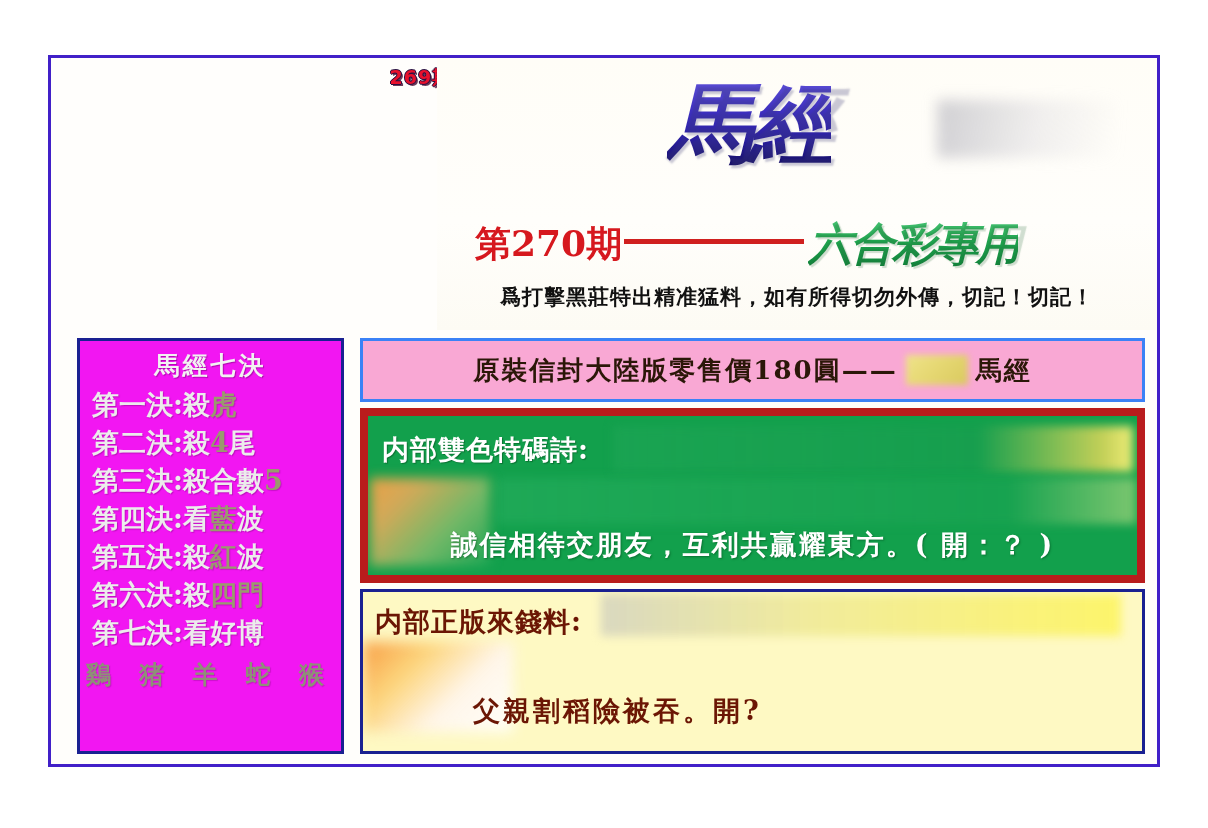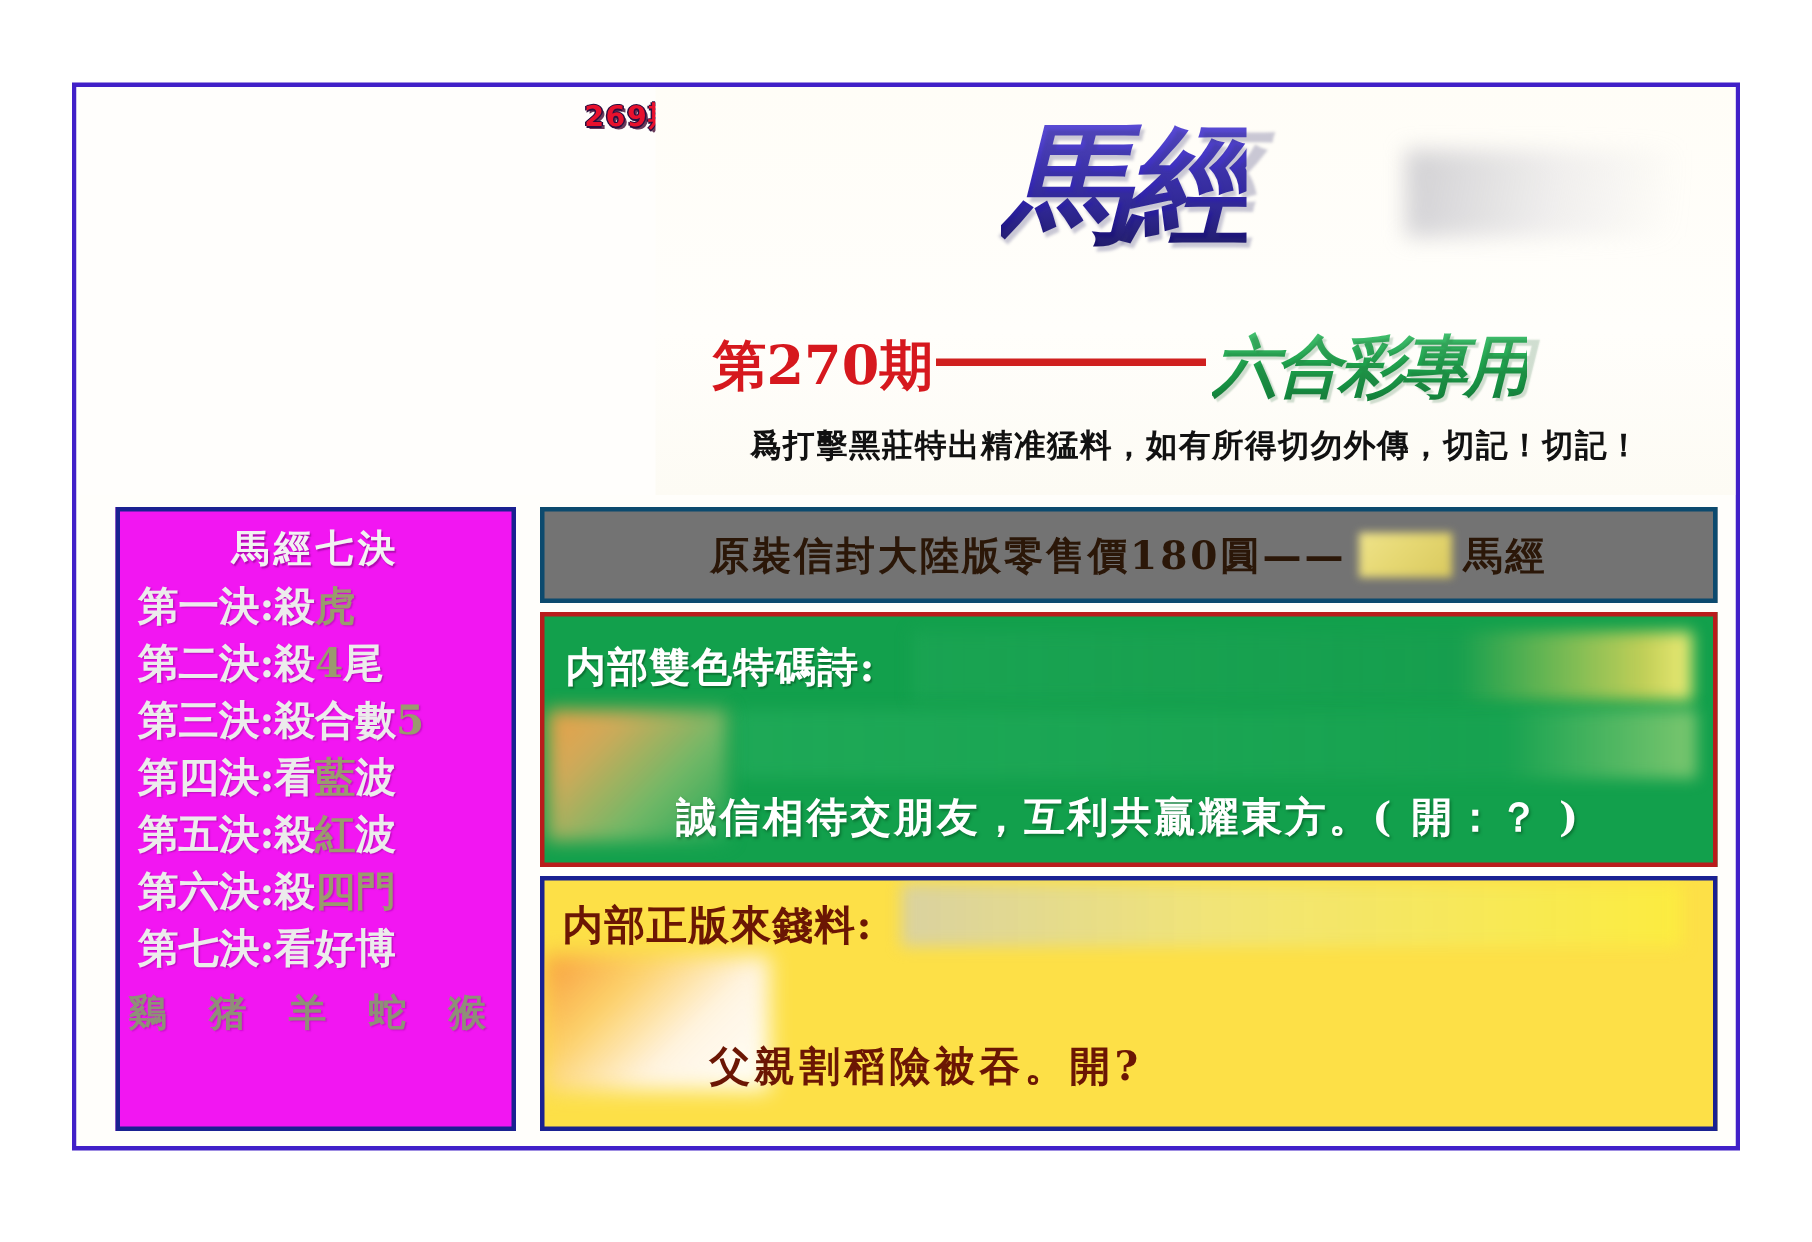--- a/index.html
+++ b/index.html
@@ -215,22 +215,22 @@
   
   #right-column {
     flex: 1 1 auto;
     display: flex;
     flex-direction: column;
     gap: 6px;
   }
 
   #price-banner {
     flex: 0 0 64px;
-    background: #737373;
-    border: 3px solid #0c4a6e;
+    background: #f9a8d4;
+    border: 3px solid #3b82f6;
     display: flex;
     align-items: center;
     justify-content: center;
     position: relative;
     text-align: center;
   }
   #price-text {
     font-family: "DejaVu Serif", "Liberation Serif", serif;
     font-weight: bold;
     font-size: 26px;
@@ -246,21 +246,21 @@
     height: 30px;
     margin: 0 8px;
     background: linear-gradient(135deg,#efe38a,#e6d873 45%,#d9c95e);
     filter: blur(3px);
   }
 
   
   #green-block {
     flex: 1 1 auto;
     background: #12a04c;
-    border: 3px solid #b91c1c;
+    border: 8px solid #b91c1c;
     position: relative;
     overflow: hidden;
   }
   #green-label {
     position: absolute;
     left: 14px;
     top: 16px;
     font-family: "DejaVu Serif", "Liberation Serif", serif;
     font-weight: bold;
     font-size: 27px;
@@ -319,21 +319,21 @@
     letter-spacing: 2px;
     color: #ffffff;
     text-shadow: 1px 1px 2px rgba(0,70,25,.5);
     white-space: nowrap;
     margin-top: 40px;
   }
 
   
   #yellow-block {
     flex: 1 1 auto;
-    background: #fde047;
+    background: #fef9c3;
     border: 3px solid #1a2191;
     position: relative;
     overflow: hidden;
     padding-left: 12px;
   }
   #yellow-label {
     position: absolute;
     left: 12px;
     top: 12px;
     font-family: "DejaVu Serif", "Liberation Serif", serif;

